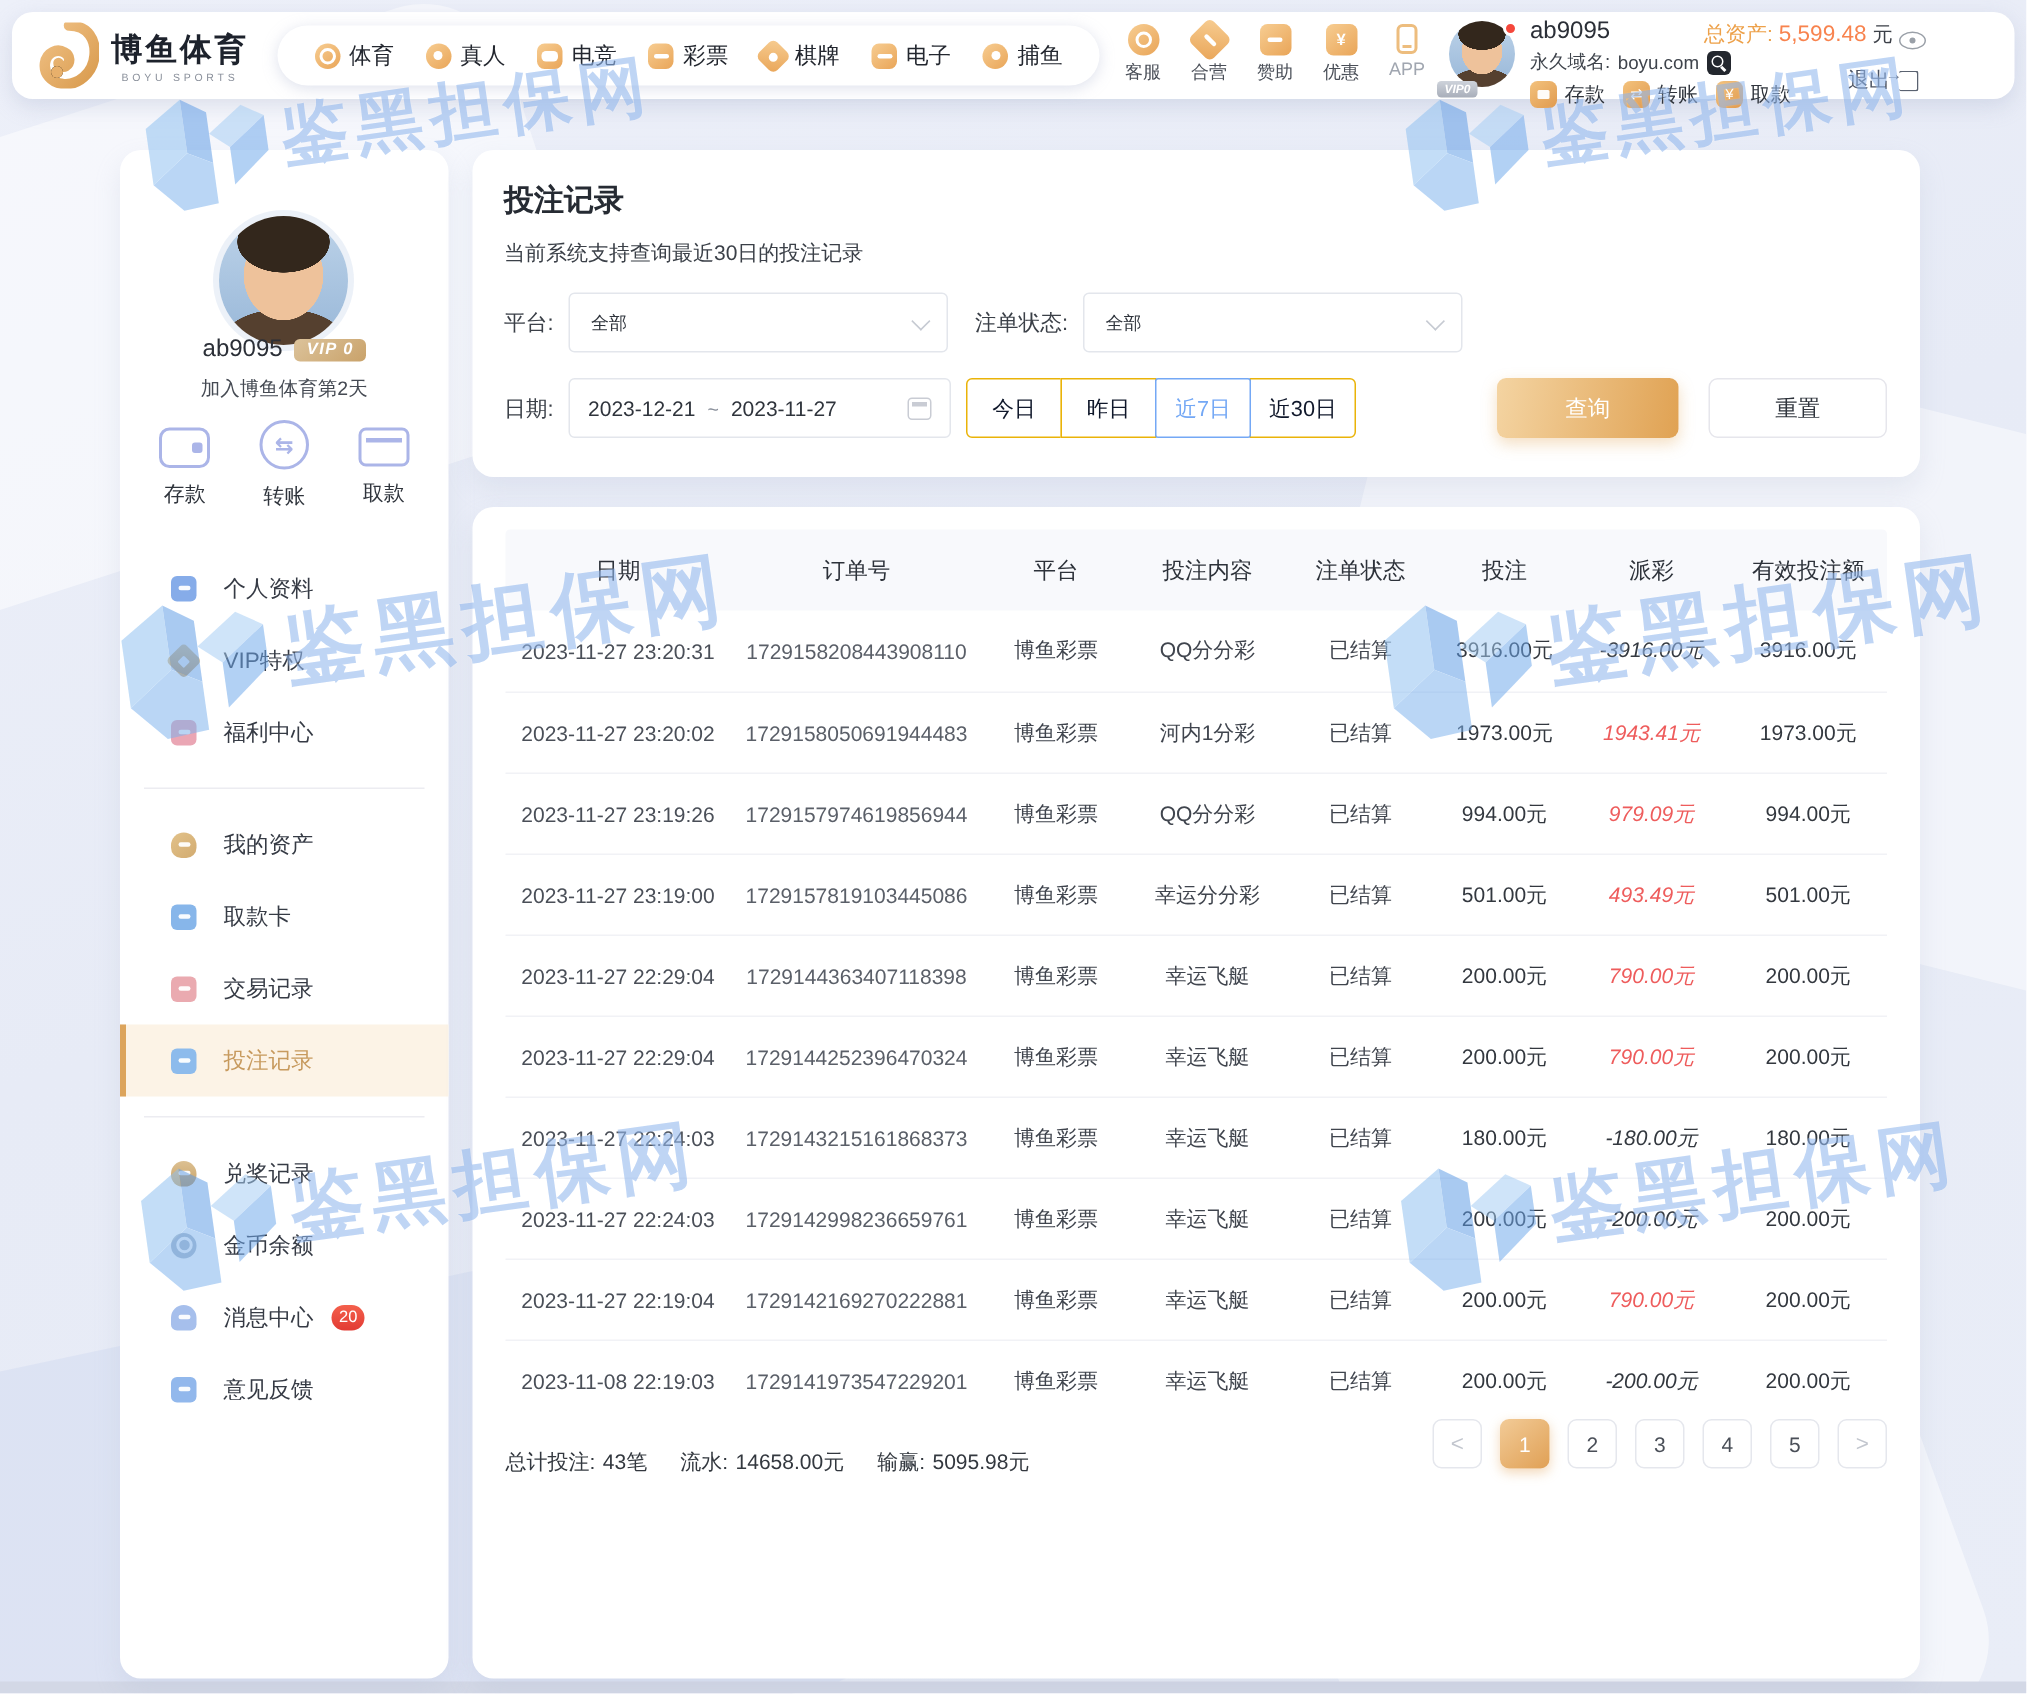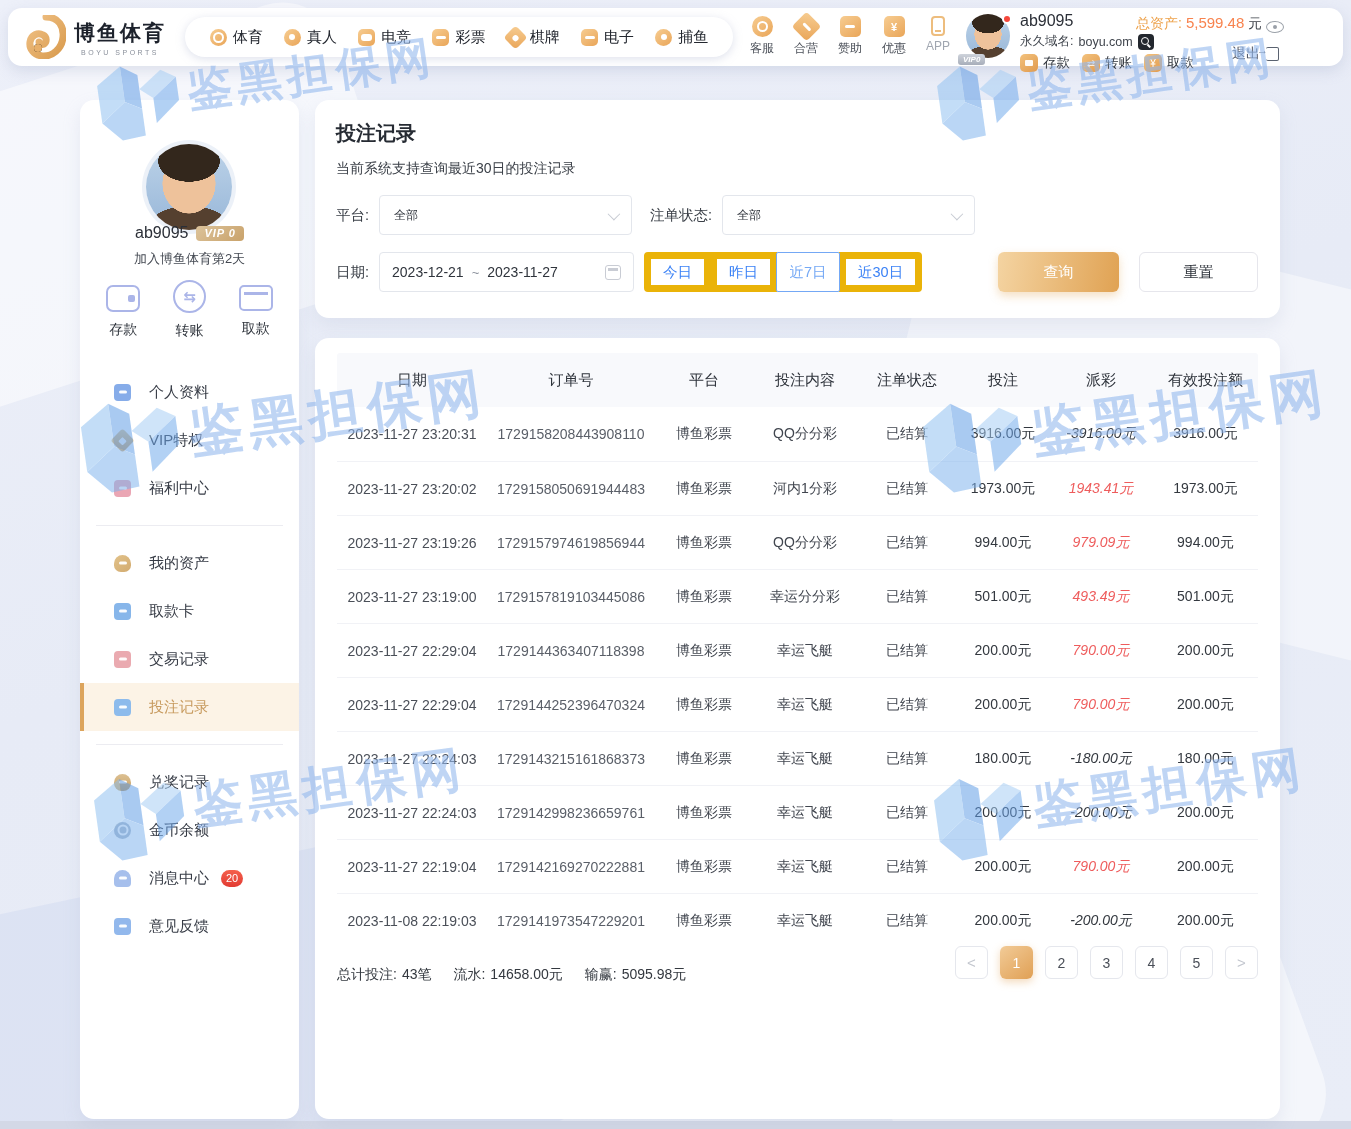--- a/index.html
+++ b/index.html
@@ -140,22 +140,22 @@
   .chev{ width:9px; height:9px; border-right:1.6px solid #c6cad2; border-bottom:1.6px solid #c6cad2;
     transform:rotate(45deg) translateY(-2px);}
   .gap1{ width:18px;}
   .date-box{ width:255px; height:40px; border:1px solid #e3e6ec; border-radius:4px; display:flex; align-items:center;
     padding:0 12px; gap:8px; cursor:pointer; background:#fff;}
   .date-text{ font-size:14px; color:#2f343c;}
   .date-sep{ font-size:13px; color:#8a909b;}
   .cal{ width:16px; height:15px; border:1.7px solid #c9ccd4; border-radius:3px; position:relative; margin-left:auto;}
   .cal::after{ content:""; position:absolute; left:2px; right:2px; top:2px; height:3px; background:#c9ccd4;}
   .range-group{ display:flex; margin-left:10px;}
-  .range-btn{ height:40px; min-width:64px; padding:0 12px; background:#fff; border:7px solid #eab308;
-    font-size:14.5px; color:#3b82f6; display:flex; align-items:center; justify-content:center;
+  .range-btn{ height:40px; min-width:64px; padding:0 12px; background:#fff; border:1px solid #eab308;
+    font-size:14.5px; color:#0f172a; display:flex; align-items:center; justify-content:center;
     cursor:pointer; margin-left:-1px; position:relative;}
   .range-btn:first-child{ border-radius:4px 0 0 4px; margin-left:0;}
   .range-btn:last-child{ border-radius:0 4px 4px 0;}
   .range-btn.active{ border:1px solid #74a8f5; color:#74a8f5; z-index:2; border-radius:2px;}
   .btn-search{ position:absolute; left:683px; top:152px; width:121px; height:40px; border-radius:6px;
     background:linear-gradient(100deg,#f4d4a2,#e0a253); color:#fff; font-size:15px; display:flex;
     align-items:center; justify-content:center; cursor:pointer; box-shadow:0 4px 10px rgba(224,162,83,.35);}
   .btn-reset{ position:absolute; left:824px; top:152px; width:119px; height:40px; border-radius:6px;
     background:#fff; border:1px solid #e6e6ec; color:#2f343c; font-size:15px; display:flex;
     align-items:center; justify-content:center; cursor:pointer;}

